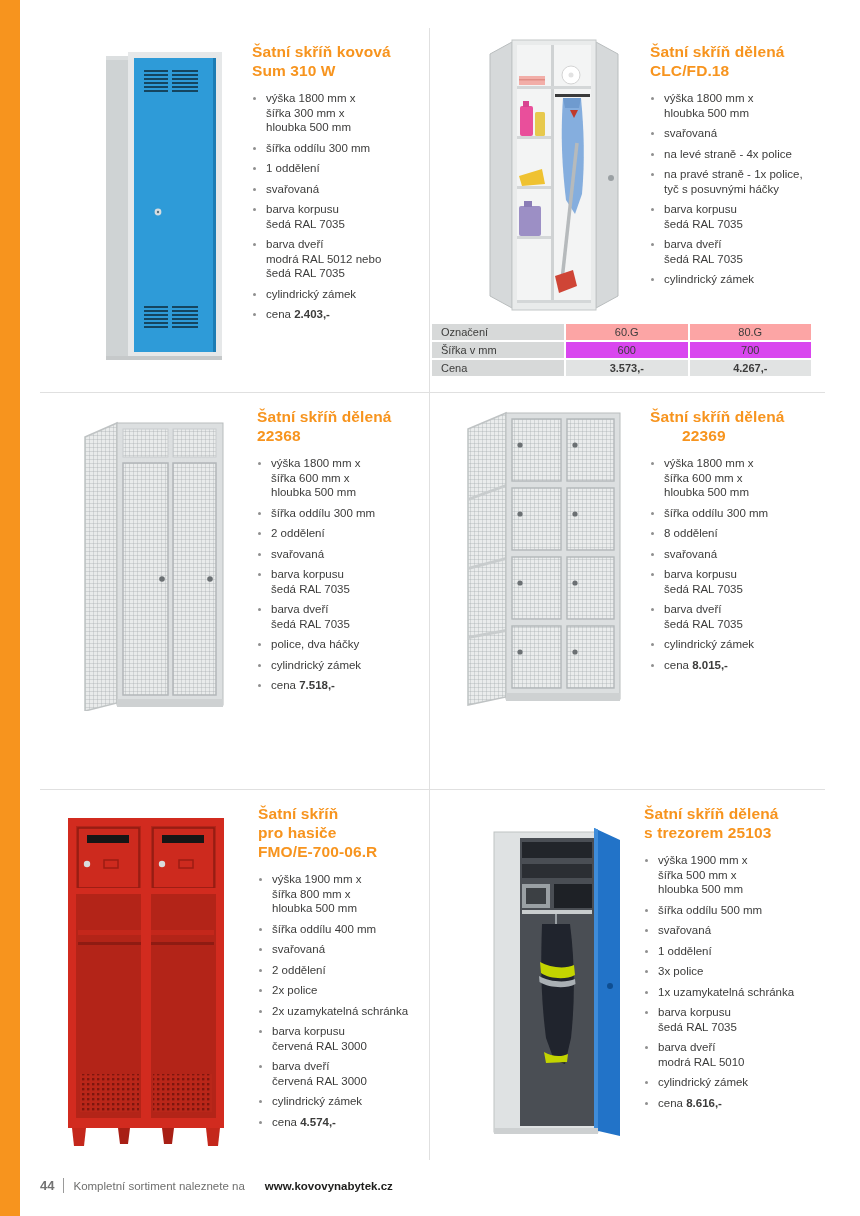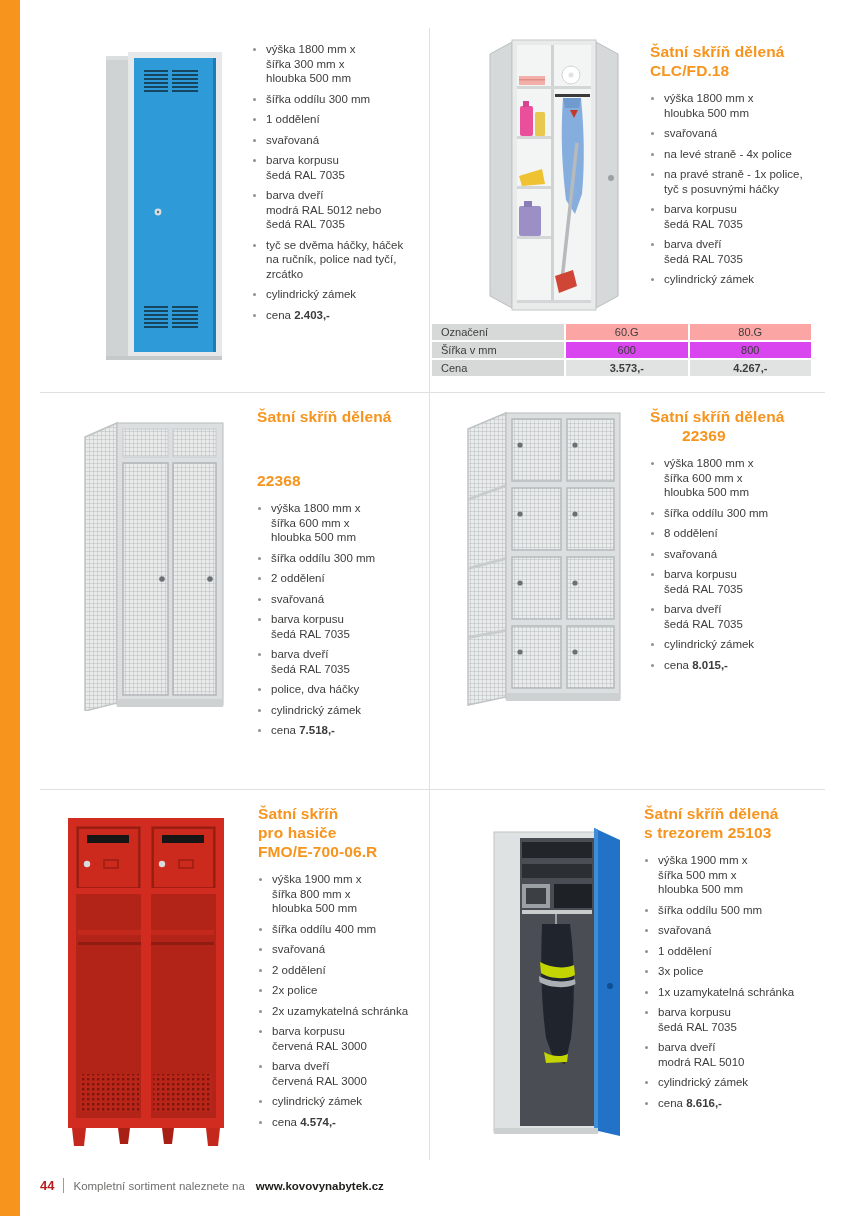--- a/index.html
+++ b/index.html
@@ -55,24 +55,24 @@
   table.spec-table tr.r2 td.val { background:#e1e3e3; font-weight:bold;text-align:center; }
   table.spec-table tr.r1 td.lbl,
   table.spec-table tr.r0 td.lbl,
   table.spec-table tr.r2 td.lbl { font-weight:normal; }
   table.spec-table td.val { text-align:center; }
   
   .footer {
     position:absolute; left:40px; top:1178px;
     display:flex; align-items:center; font-size:11.5px;
   }
-  .page-num { font-weight:bold; font-size:13px; color:#b91c1c; }
+  .page-num { font-weight:bold; font-size:13px; color:#737373; }
   .footer-sep { display:inline-block; width:1px; height:15px; background:#9a9a9a; margin:0 9px; }
   .footer-text { color:#6f6f6e; }
-  .footer-url { font-weight:bold; color:#1d1d1b; margin-left:11px; }
+  .footer-url { font-weight:bold; color:#1d1d1b; margin-left:20px; }
   figure.pimg svg { display:block; }
   
   .c1 .pimg { margin:12px 0 0 58px; }
   .c2 .pimg { margin:0 0 0 48px; }
   .c3 .pimg { margin:18px 0 0 33px; }
   .c4 .pimg { margin:6px 0 0 28px; }
   .c5 .pimg { margin:22px 0 0 16px; }
   .c6 .pimg { margin:26px 0 0 56px; }
   .c2 .text { padding-left:20px; }
   .c4 .text, .c6 .text { padding-left:20px; }
@@ -122,20 +122,24 @@
               <rect x="74" y="282" width="26" height="2"></rect>
                 <rect x="74" y="286" width="26" height="2"></rect>
             </g>
           </g>
           <circle cx="60" cy="172" r="3.4" fill="#d7dde0"></circle>
           <circle cx="60" cy="172" r="1.2" fill="#56707e"></circle>
           <rect x="8" y="316" width="116" height="4" fill="#c6c9ca"></rect>
         </svg>
       </figure>
       <div class="text">
+        <h3 class="ptitle">
+            <span style="display: block;">Šatní skříň kovová</span>
+            <span style="display: block;">Sum 310 W</span>
+          </h3>
         <ul class="specs">
             <li>
               <span class="dot"></span>
               <span class="txt">výška 1800 mm x
 šířka 300 mm x
 hloubka 500 mm</span>
             </li>
             <li>
               <span class="dot"></span>
               <span class="txt">šířka oddílu 300 mm</span>
@@ -151,26 +155,20 @@
             <li>
               <span class="dot"></span>
               <span class="txt">barva korpusu
 šedá RAL 7035</span>
             </li>
             <li>
               <span class="dot"></span>
               <span class="txt">barva dveří
 modrá RAL 5012 nebo
 šedá RAL 7035</span>
-            </li>
-            <li>
-              <span class="dot"></span>
-              <span class="txt">tyč se dvěma háčky, háček
-na ručník, police nad tyčí,
-zrcátko</span>
             </li>
             <li>
               <span class="dot"></span>
               <span class="txt">cylindrický zámek</span>
             </li>
           </ul>
         <div class="price-line">
           <span class="dot"></span>
           <span class="txt"><span>cena</span> <b>2.403,-</b></span>
         </div>
@@ -255,21 +253,21 @@
     <table class="spec-table">
       <tbody>
           <tr class="r0">
         <td class="lbl">Označení</td>
         <td class="val">60.G</td>
         <td class="val">80.G</td>
       </tr>
       <tr class="r1">
         <td class="lbl">Šířka v mm</td>
         <td class="val">600</td>
-        <td class="val">800</td>
+        <td class="val">700</td>
       </tr>
       <tr class="r2">
         <td class="lbl">Cena</td>
         <td class="val">3.573,-</td>
         <td class="val">4.267,-</td>
       </tr>
     </tbody>
       </table>
   </section>
 
@@ -290,21 +288,21 @@
           <rect x="50" y="52" width="45" height="232" fill="url(#mesh1)" stroke="#b2b7b9" stroke-width="1.5"></rect>
           <rect x="100" y="52" width="43" height="232" fill="url(#mesh1)" stroke="#b2b7b9" stroke-width="1.5"></rect>
           <circle cx="89" cy="168" r="2.8" fill="#6b7073"></circle>
           <circle cx="137" cy="168" r="2.8" fill="#6b7073"></circle>
           <rect x="44" y="288" width="106" height="8" fill="#ced1d2"></rect>
         </svg>
       </figure>
       <div class="text">
         <h3 class="ptitle">
             <span style="display: block;">Šatní skříň dělená</span>
-            <span style="display: block; margin-top: 45px;">22368</span>
+            <span style="display: block;">22368</span>
           </h3>
         <ul class="specs">
             <li>
               <span class="dot"></span>
               <span class="txt">výška 1800 mm x
 šířka 600 mm x
 hloubka 500 mm</span>
             </li>
             <li>
               <span class="dot"></span>

